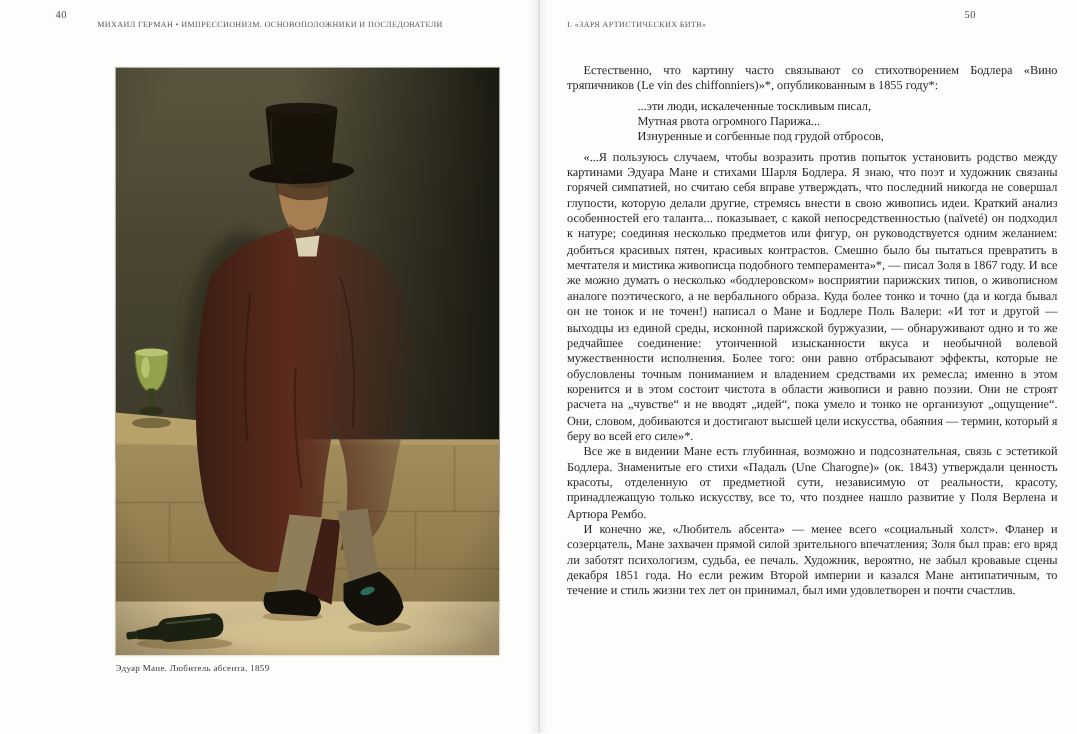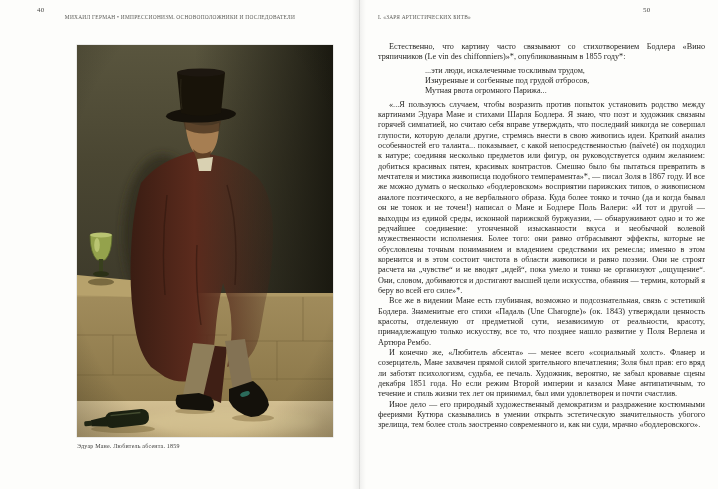--- a/index.html
+++ b/index.html
@@ -165,21 +165,20 @@
 </div>
 
 <div class="caption">Эдуар Мане. Любитель абсента. 1859</div>
 
 <div class="running-title right">I. «ЗАРЯ АРТИСТИЧЕСКИХ БИТВ»</div>
 <div class="pagenum right">50</div>
 
 <div class="body-text">
   <p>Естественно, что картину часто связывают со стихотворением Бодлера «Вино тряпичников (Le vin des chiffonniers)»*, опубликованным в 1855 году*:</p>
   <div class="verse">
-    <div>...эти люди, искалеченные тоскливым трудом,</div>
+    <div>...эти люди, искалеченные тоскливым писал,</div>
+    <div>Мутная рвота огромного Парижа...</div>
     <div>Изнуренные и согбенные под грудой отбросов,</div>
-    <div>Мутная рвота огромного Парижа...</div>
   </div>
   <p>«...Я пользуюсь случаем, чтобы возразить против попыток установить родство между картинами Эдуара Мане и стихами Шарля Бодлера. Я знаю, что поэт и художник связаны горячей симпатией, но считаю себя вправе утверждать, что последний никогда не совершал глупости, которую делали другие, стремясь внести в свою живопись идеи. Краткий анализ особенностей его таланта... показывает, с какой непосредственностью (naïveté) он подходил к натуре; соединяя несколько предметов или фигур, он руководствуется одним желанием: добиться красивых пятен, красивых контрастов. Смешно было бы пытаться превратить в мечтателя и мистика живописца подобного темперамента»*, — писал Золя в 1867 году. И все же можно думать о несколько «бодлеровском» восприятии парижских типов, о живописном аналоге поэтического, а не вербального образа. Куда более тонко и точно (да и когда бывал он не тонок и не точен!) написал о Мане и Бодлере Поль Валери: «И тот и другой — выходцы из единой среды, исконной парижской буржуазии, — обнаруживают одно и то же редчайшее соединение: утонченной изысканности вкуса и необычной волевой мужественности исполнения. Более того: они равно отбрасывают эффекты, которые не обусловлены точным пониманием и владением средствами их ремесла; именно в этом коренится и в этом состоит чистота в области живописи и равно поэзии. Они не строят расчета на „чувстве“ и не вводят „идей“, пока умело и тонко не организуют „ощущение“. Они, словом, добиваются и достигают высшей цели искусства, обаяния — термин, который я беру во всей его силе»*.</p>
   <p>Все же в видении Мане есть глубинная, возможно и подсознательная, связь с эстетикой Бодлера. Знаменитые его стихи «Падаль (Une Charogne)» (ок. 1843) утверждали ценность красоты, отделенную от предметной сути, независимую от реальности, красоту, принадлежащую только искусству, все то, что позднее нашло развитие у Поля Верлена и Артюра Рембо.</p>
   <p>И конечно же, «Любитель абсента» — менее всего «социальный холст». Фланер и созерцатель, Мане захвачен прямой силой зрительного впечатления; Золя был прав: его вряд ли заботят психологизм, судьба, ее печаль. Художник, вероятно, не забыл кровавые сцены декабря 1851 года. Но если режим Второй империи и казался Мане антипатичным, то течение и стиль жизни тех лет он принимал, был ими удовлетворен и почти счастлив.</p>
-  <p>Иное дело — его природный художественный демократизм и раздражение костюмными феериями Кутюра сказывались в умении открыть эстетическую значительность убогого зрелища, тем более столь заостренно современного и, как ни суди, мрачно «бодлеровского».</p>
 </div>
 
 </body></html>

